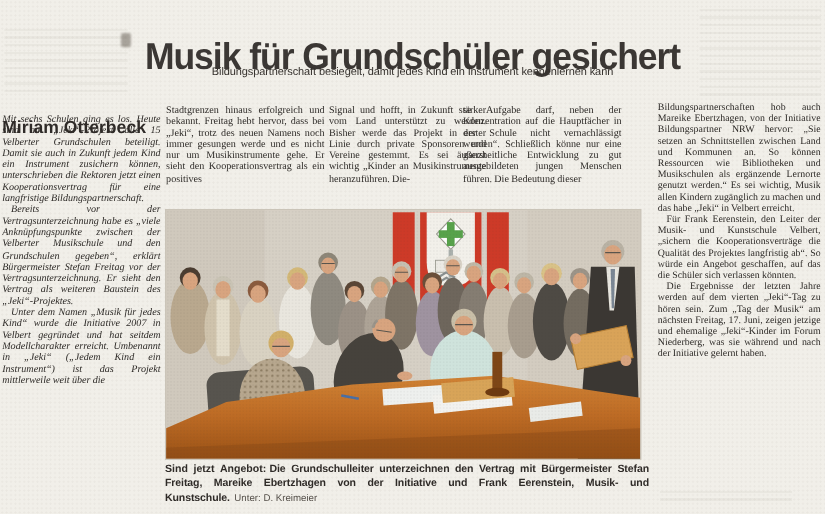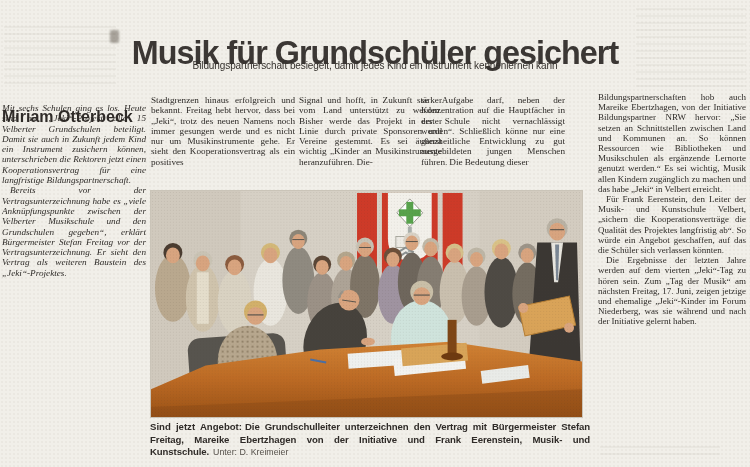--- a/index.html
+++ b/index.html
@@ -86,20 +86,21 @@
   <div class="bleed" style="left:600px;top:446px;width:120px;height:14px;"></div>
   <div class="smudge" style="left:110px;top:30px;width:9px;height:13px;"></div>
 
   <h1 class="headline">Musik für Grundschüler gesichert</h1>
   <div class="subhead">Bildungspartnerschaft besiegelt, damit jedes Kind ein Instrument kennenlernen kann</div>
   <div class="byline">Miriam Otterbeck</div>
 
   <div class="col" id="col1">
     <p>Mit sechs Schulen ging es los. Heute sind am „Jeki“-Projekt alle 15 Velberter Grundschulen beteiligt. Damit sie auch in Zukunft jedem Kind ein Instrument zusichern können, unterschrieben die Rektoren jetzt einen Kooperationsvertrag für eine langfristige Bildungspartnerschaft.</p>
     <p>Bereits vor der Vertragsunterzeichnung habe es „viele Anknüpfungspunkte zwischen der Velberter Musikschule und den Grundschulen gegeben“, erklärt Bürgermeister Stefan Freitag vor der Vertragsunterzeichnung. Er sieht den Vertrag als weiteren Baustein des „Jeki“-Projektes.</p>
+    <p>Unter dem Namen „Musik für jedes Kind“ wurde die Initiative 2007 in Velbert gegründet und hat seitdem Modellcharakter erreicht. Umbenannt in „Jeki“ („Jedem Kind ein Instrument“) ist das Projekt mittlerweile weit über die</p>
   </div>
   <div class="col" id="col2">
     <p>Stadtgrenzen hinaus erfolgreich und bekannt. Freitag hebt hervor, dass bei „Jeki“, trotz des neuen Namens noch immer gesungen werde und es nicht nur um Musikinstrumente gehe. Er sieht den Kooperationsvertrag als ein positives</p>
   </div>
   <div class="col" id="col3">
     <p>Signal und hofft, in Zukunft stärker vom Land unterstützt zu werden. Bisher werde das Projekt in erster Linie durch private Sponsoren und Vereine gestemmt. Es sei äußerst wichtig „Kinder an Musikinstrumente heranzuführen. Die-</p>
   </div>
   <div class="col" id="col4">
     <p>se Aufgabe darf, neben der Konzentration auf die Hauptfächer in der Schule nicht vernachlässigt werden“. Schließlich könne nur eine ganzheitliche Entwicklung zu gut ausgebildeten jungen Menschen führen. Die Bedeutung dieser</p>
   </div>

